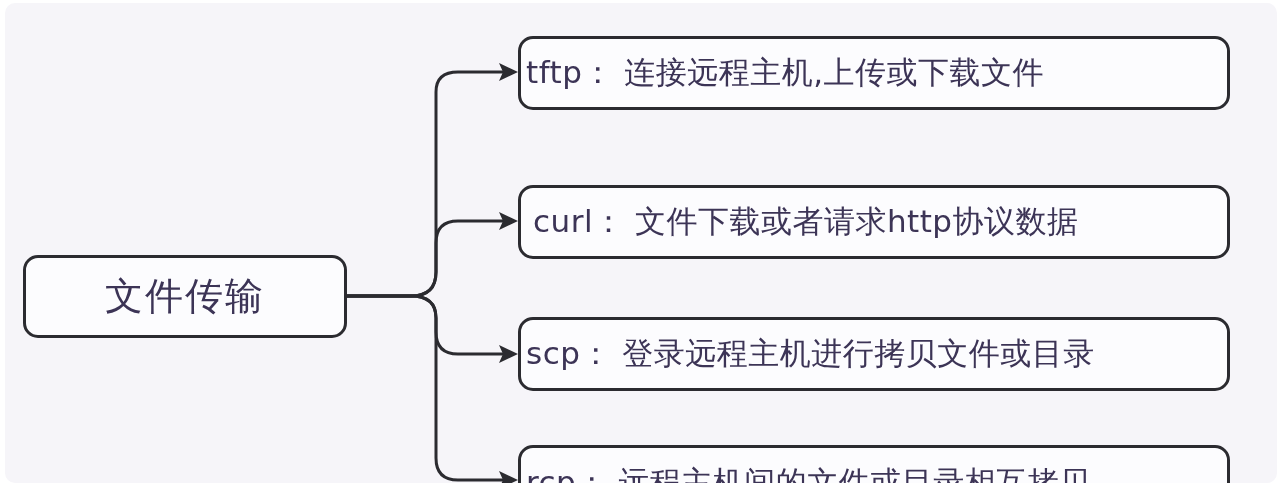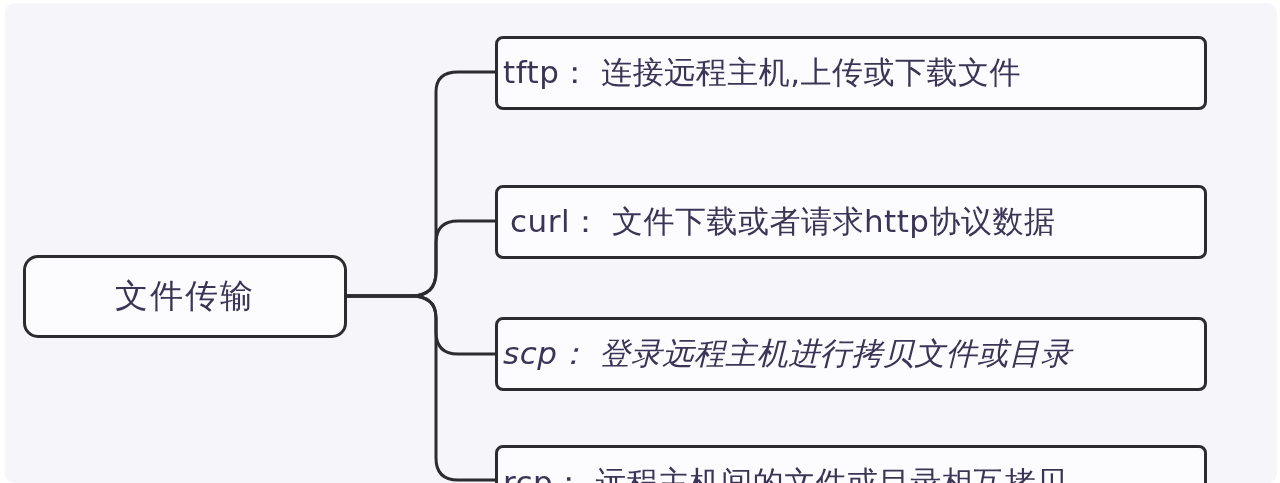--- a/index.html
+++ b/index.html
@@ -40,36 +40,35 @@
     color: #3c3456;
     white-space: nowrap;
     overflow: hidden;
   }
   .node.root {
     left: 18px;
     top: 252px;
     width: 324px;
     height: 83px;
     justify-content: center;
-    font-size: 33px;
+    font-size: 38px;
     letter-spacing: 2px;
   }
   .node.child {
-    left: 490px;
+    left: 513px;
     width: 712px;
     height: 74px;
     justify-content: flex-start;
     padding-left: 5px;
     font-size: 31px;
     letter-spacing: 0.5px;
-    border-radius: 8px;
   }
   .node.child.n0 { top: 33px;  }
   .node.child.n1 { top: 182px; padding-left: 12px; }
-  .node.child.n2 { top: 314px; font-style: italic; }
+  .node.child.n2 { top: 314px; }
   .node.child.n3 { top: 442px; height: 76px; }
 </style>
 </head>
 <body>
 
 <div class="canvas">
 
   <svg class="connectors" viewBox="0 0 1275 480" xmlns="http://www.w3.org/2000/svg">
 
     <g fill="none" stroke="#2b2b30" stroke-width="3">

